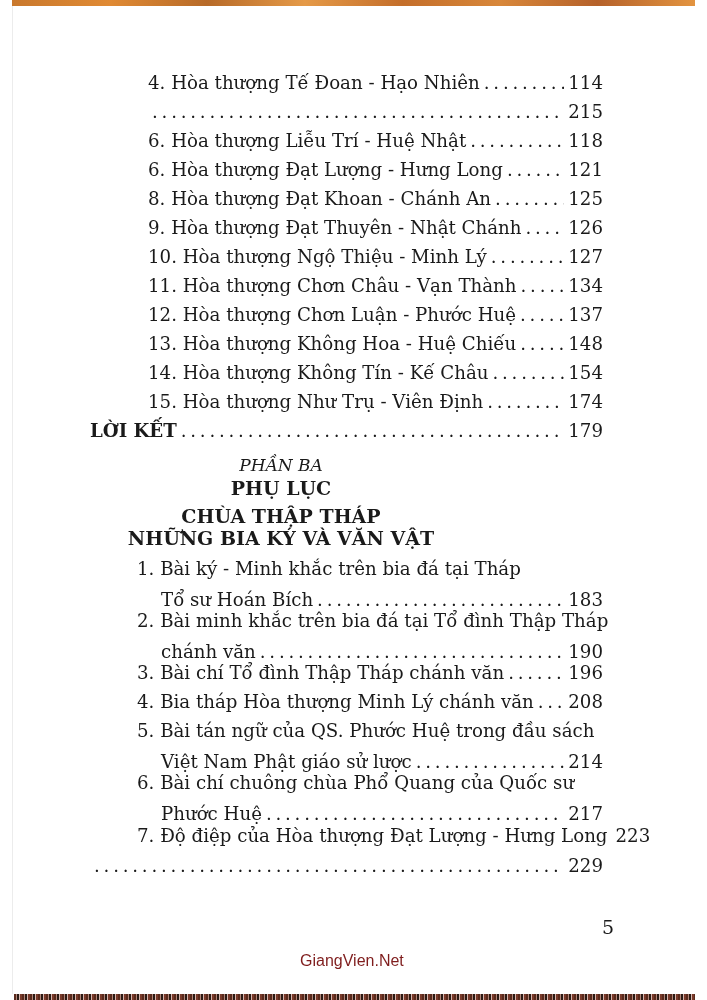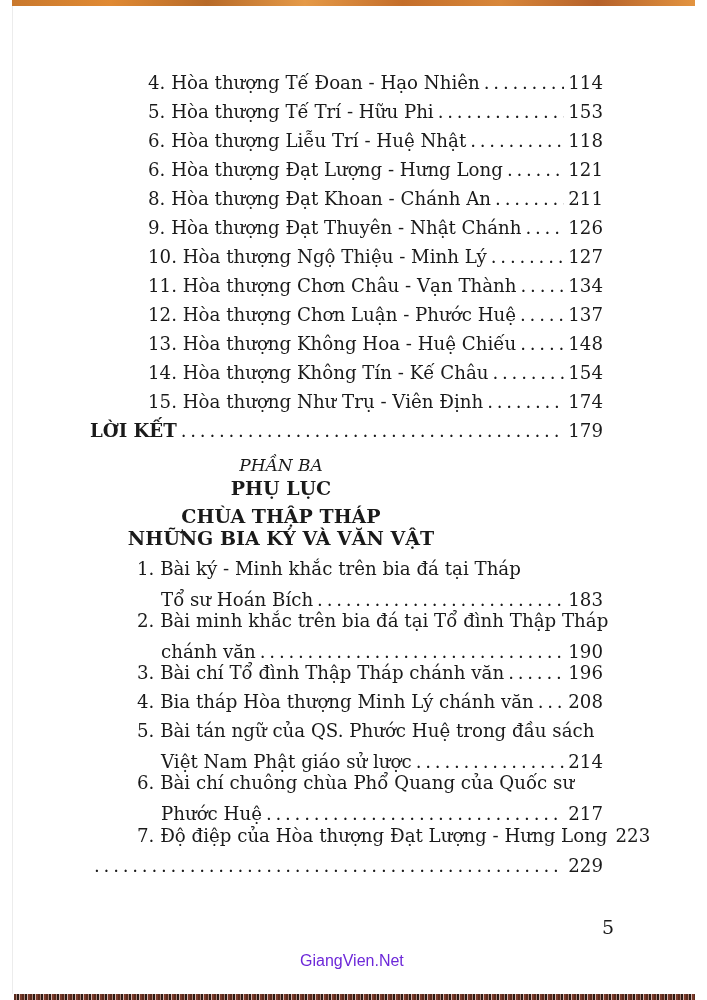--- a/index.html
+++ b/index.html
@@ -18,54 +18,53 @@
   .row .page { flex:0 0 auto; text-align:right; }
   .sub { left:148px; width:455px; }
   .top { left:90px; width:513px; font-weight:bold; }
   .line1 { position:absolute; left:137px; font-size:18.2px; line-height:22px; white-space:nowrap; }
   .cont { left:161px; width:442px;margin-top:8px; }
   .heading { position:absolute; left:0; width:562px; text-align:center; white-space:nowrap; }
   .h-part { top:455px; font-style:italic; font-size:17px; }
   .h-bold { font-weight:bold; font-size:19px; }
   .pagenum { position:absolute; left:602px; top:916px; font-size:19px; }
   .watermark { position:absolute; left:300px; top:952px; font-family:"Liberation Sans", sans-serif;
-               font-size:16px; color:#6d28d9; }
+               font-size:16px; color:#7f1d1d; }
 </style>
 </head>
 <body>
 
 <div class="top-band"></div>
 <div class="left-edge"></div>
 
 <div class="toc">
 
   <div class="row sub" style="top:72px">
     <span class="txt">4. Hòa thượng Tế Đoan - Hạo Nhiên</span>
       <span class="dots"></span>
       <span class="page">114</span>
   </div>
   <div class="row sub" style="top:101px">
-    <span class="txt">5. Hòa thượng Tế Trí - Hữu Phi</span>
       <span class="dots"></span>
-      <span class="page">153</span>
+      <span class="page">215</span>
   </div>
   <div class="row sub" style="top:130px">
     <span class="txt">6. Hòa thượng Liễu Trí - Huệ Nhật</span>
       <span class="dots"></span>
       <span class="page">118</span>
   </div>
   <div class="row sub" style="top:159px">
     <span class="txt">6. Hòa thượng Đạt Lượng - Hưng Long</span>
       <span class="dots"></span>
       <span class="page">121</span>
   </div>
   <div class="row sub" style="top:188px">
     <span class="txt">8. Hòa thượng Đạt Khoan - Chánh An</span>
       <span class="dots"></span>
-      <span class="page">211</span>
+      <span class="page">125</span>
   </div>
   <div class="row sub" style="top:217px">
     <span class="txt">9. Hòa thượng Đạt Thuyên - Nhật Chánh</span>
       <span class="dots"></span>
       <span class="page">126</span>
   </div>
   <div class="row sub" style="top:246px">
     <span class="txt">10. Hòa thượng Ngộ Thiệu - Minh Lý</span>
       <span class="dots"></span>
       <span class="page">127</span>

